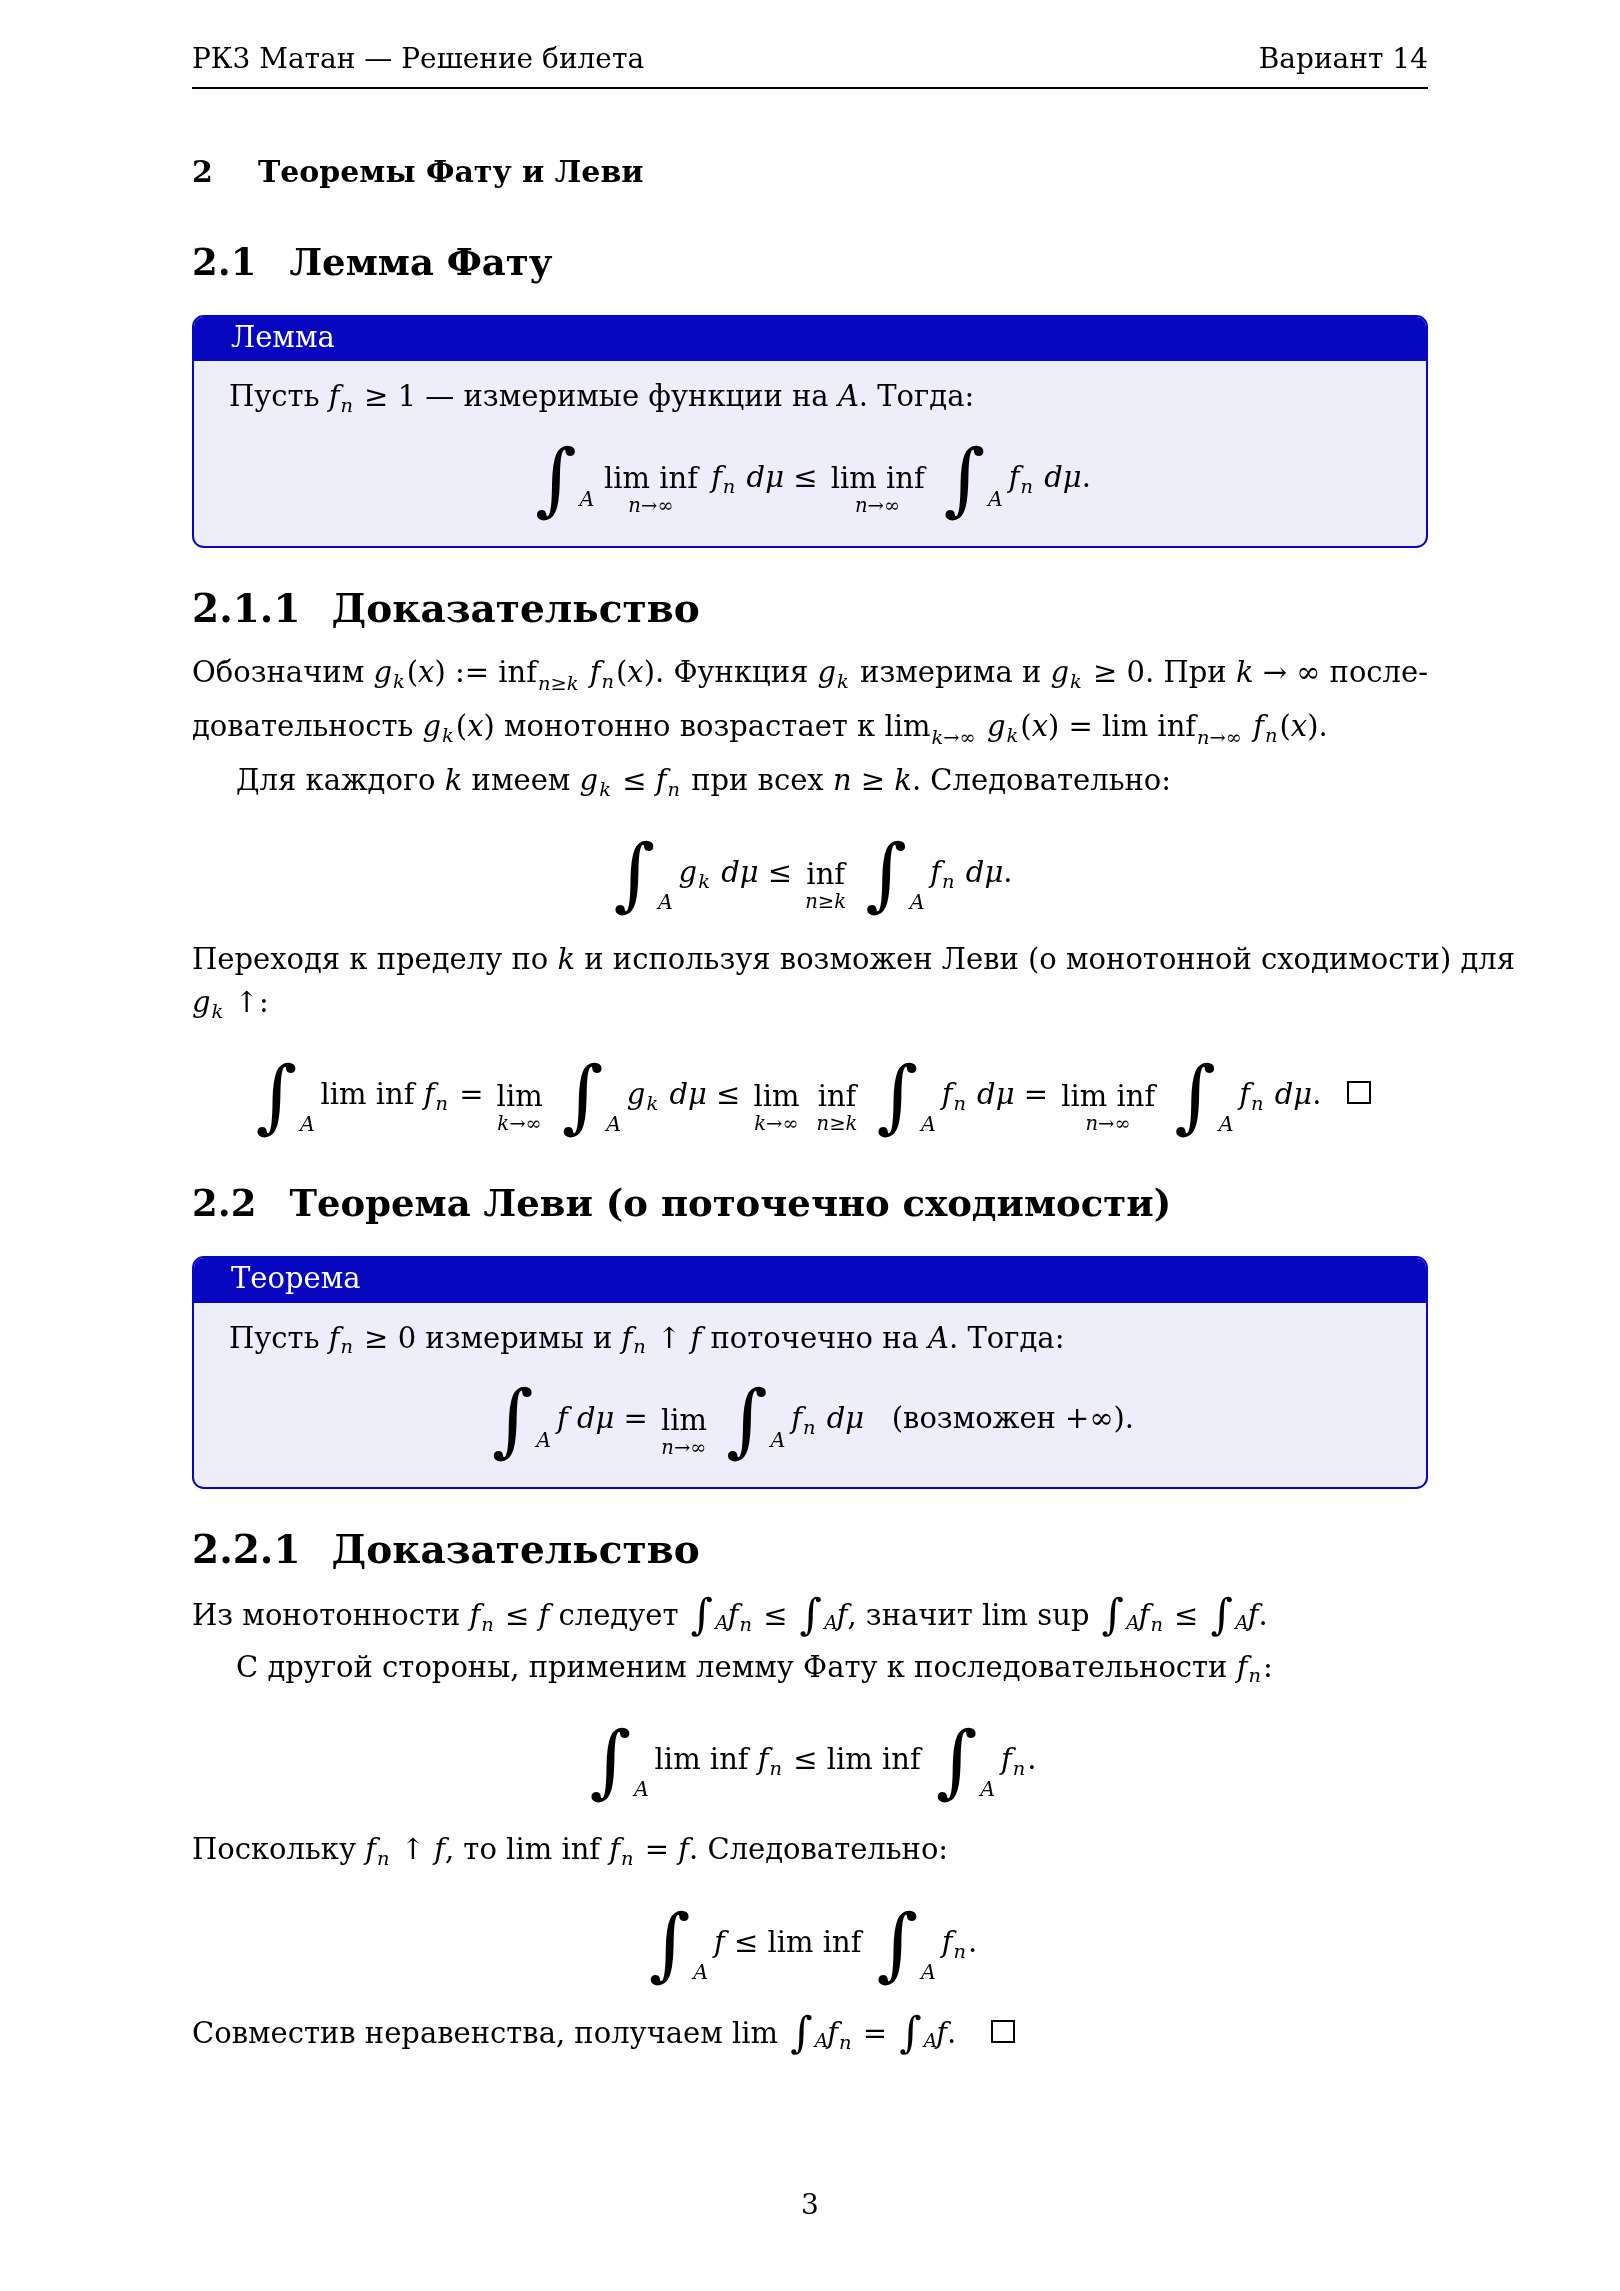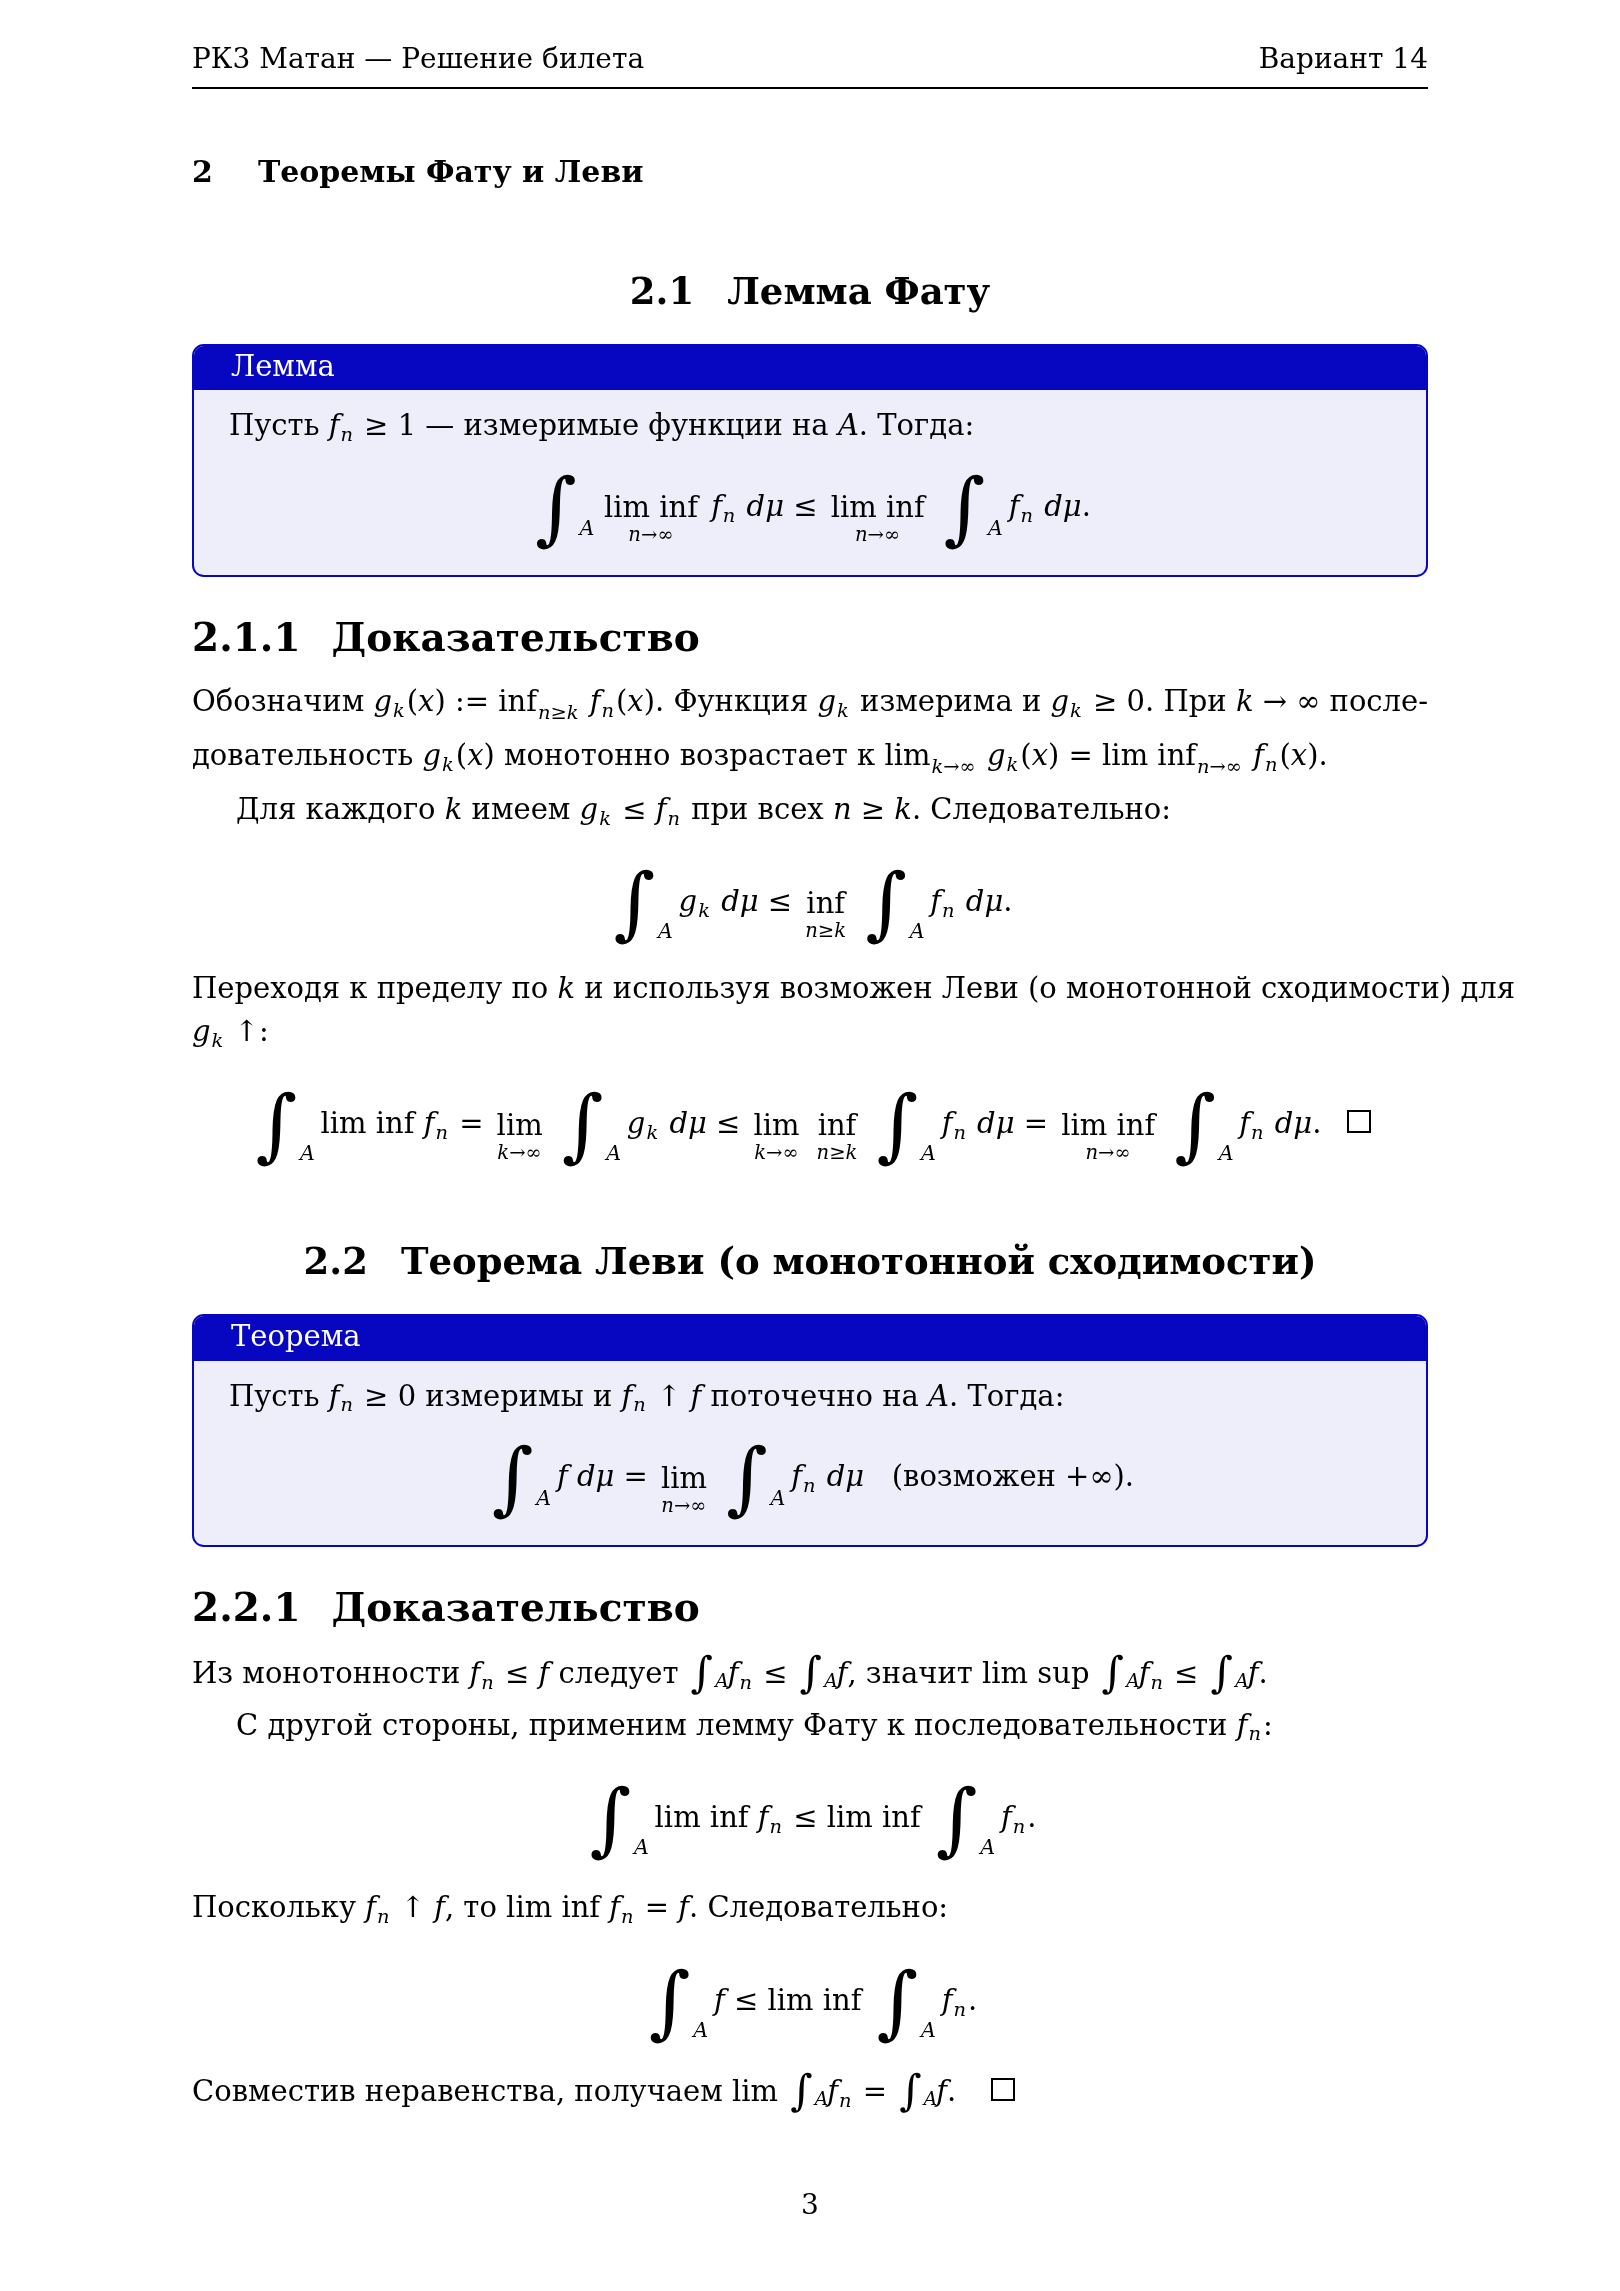--- a/index.html
+++ b/index.html
@@ -8,21 +8,21 @@
     font-family:"DejaVu Serif", serif;position:relative;overflow:hidden;
   }
   .page{padding:1px 192px;}
   
   .hdr{display:flex;justify-content:space-between;align-items:flex-end;
        padding-top:41px;padding-bottom:11.8px;border-bottom:2px solid #000;
        font-size:28px;line-height:33px;}
   
   .h1{margin-top:59px;font-size:30px;line-height:47px;font-weight:bold;}
   .h1 .num{margin-right:45px;}
-  .h2{margin-top:78px;font-size:37px;line-height:37px;font-weight:bold;text-align:center;}
+  .h2{margin-top:49px;font-size:37px;line-height:37px;font-weight:bold;}
   .h2 .num{margin-right:33px;}
   .h3{margin-top:45px;font-size:39px;line-height:31px;font-weight:bold;}
   .h3 .num{margin-right:31px;}
   
   .tbox{margin-top:34px;border:2.9px solid #0707c2;border-radius:11.8px;
         background:#edeef9;overflow:hidden;}
   .tbox .bar{background:#0707c2;color:#fff;font-size:29px;line-height:31px;
              padding:4.9px 19.6px 8.8px 37px;}
   .tbox .bod{padding:15.7px 35px 23.5px 35px;font-size:29px;line-height:39px;}
   
@@ -98,21 +98,21 @@
   <div class="dmath"><span class="mint big"><span class="g">∫</span><span class="is">A</span></span><span class="mi">g<span class="ms">k</span></span><span class="mr"> </span><span class="mi">dμ</span><span class="mr"> ≤ </span><span class="mop"><span class="nm">inf</span><span class="un">n≥k</span></span><span class="mr"> </span><span class="mint big"><span class="g">∫</span><span class="is">A</span></span><span class="mi">f<span class="ms">n</span></span><span class="mr"> </span><span class="mi">dμ</span><span class="mr">.</span></div>
 
   <div class="para tight">
     <div class="pline"><span class="mr">Переходя к пределу по </span><span class="mi">k</span><span class="mr"> и используя возможен Леви (о монотонной сходимости) для</span></div>
     <div class="pline"><span class="mi">g<span class="ms">k</span></span><span class="mr"> ↑:</span></div>
   </div>
 
   <div class="dmath"><span class="mint big"><span class="g">∫</span><span class="is">A</span></span><span class="mo">lim inf</span><span class="mr"> </span><span class="mi">f<span class="ms">n</span></span><span class="mr"> = </span><span class="mop"><span class="nm">lim</span><span class="un">k→∞</span></span><span class="mr"> </span><span class="mint big"><span class="g">∫</span><span class="is">A</span></span><span class="mi">g<span class="ms">k</span></span><span class="mr"> </span><span class="mi">dμ</span><span class="mr"> ≤ </span><span class="mop"><span class="nm">lim</span><span class="un">k→∞</span></span><span class="mr"> </span><span class="mop"><span class="nm">inf</span><span class="un">n≥k</span></span><span class="mr"> </span><span class="mint big"><span class="g">∫</span><span class="is">A</span></span><span class="mi">f<span class="ms">n</span></span><span class="mr"> </span><span class="mi">dμ</span><span class="mr"> = </span><span class="mop"><span class="nm">lim inf</span><span class="un">n→∞</span></span><span class="mr"> </span><span class="mint big"><span class="g">∫</span><span class="is">A</span></span><span class="mi">f<span class="ms">n</span></span><span class="mr"> </span><span class="mi">dμ</span><span class="mr">.</span><span class="qed"></span></div>
 
   <div class="h2">
-    <span class="num">2.2</span><span>Теорема Леви (о монотонной сходимости)</span>
+    <span class="num">2.2</span><span>Теорема Леви (о поточечно сходимости)</span>
   </div>
 
   <div class="tbox">
     <div class="bar">
       <span>Теорема</span>
     </div>
     <div class="bod">
       <div class="pline"><span class="mr">Пусть </span><span class="mi">f<span class="ms">n</span></span><span class="mr"> ≥ 0 измеримы и </span><span class="mi">f<span class="ms">n</span></span><span class="mr"> ↑ </span><span class="mi">f</span><span class="mr"> поточечно на </span><span class="mi">A</span><span class="mr">. Тогда:</span></div>
       <div class="dmath"><span class="mint big"><span class="g">∫</span><span class="is">A</span></span><span class="mi">f</span><span class="mr"> </span><span class="mi">dμ</span><span class="mr"> = </span><span class="mop"><span class="nm">lim</span><span class="un">n→∞</span></span><span class="mr"> </span><span class="mint big"><span class="g">∫</span><span class="is">A</span></span><span class="mi">f<span class="ms">n</span></span><span class="mr"> </span><span class="mi">dμ</span><span class="mr">   (возможен +∞).</span></div>
     </div>

